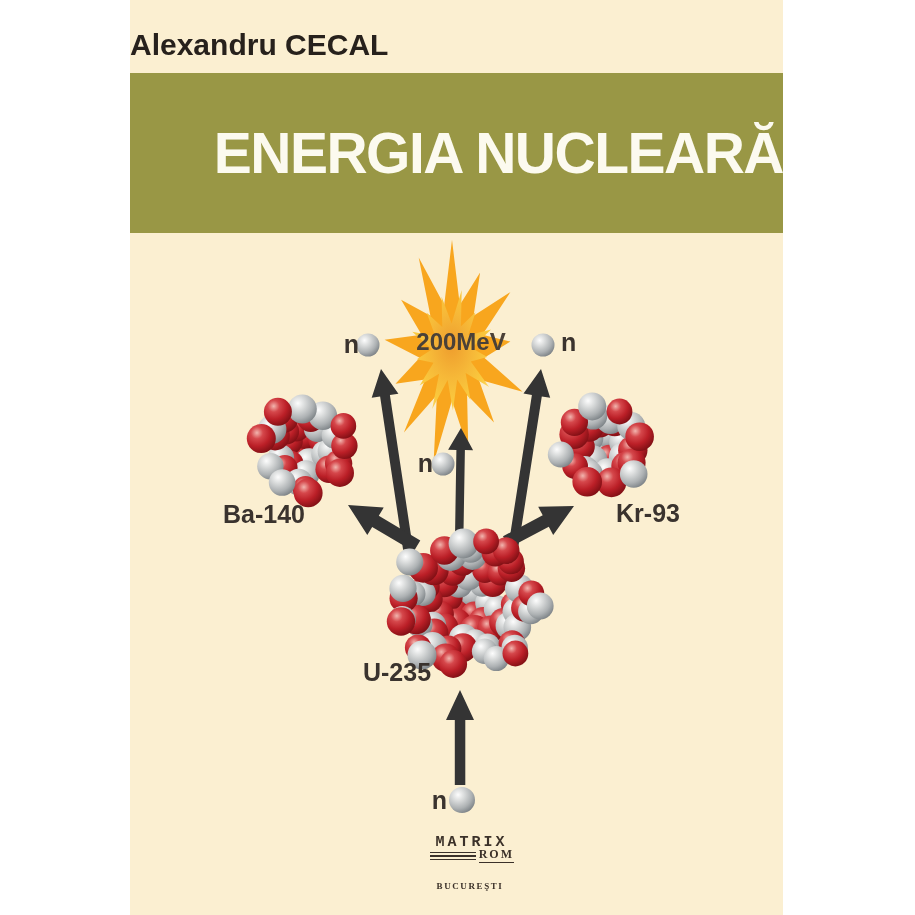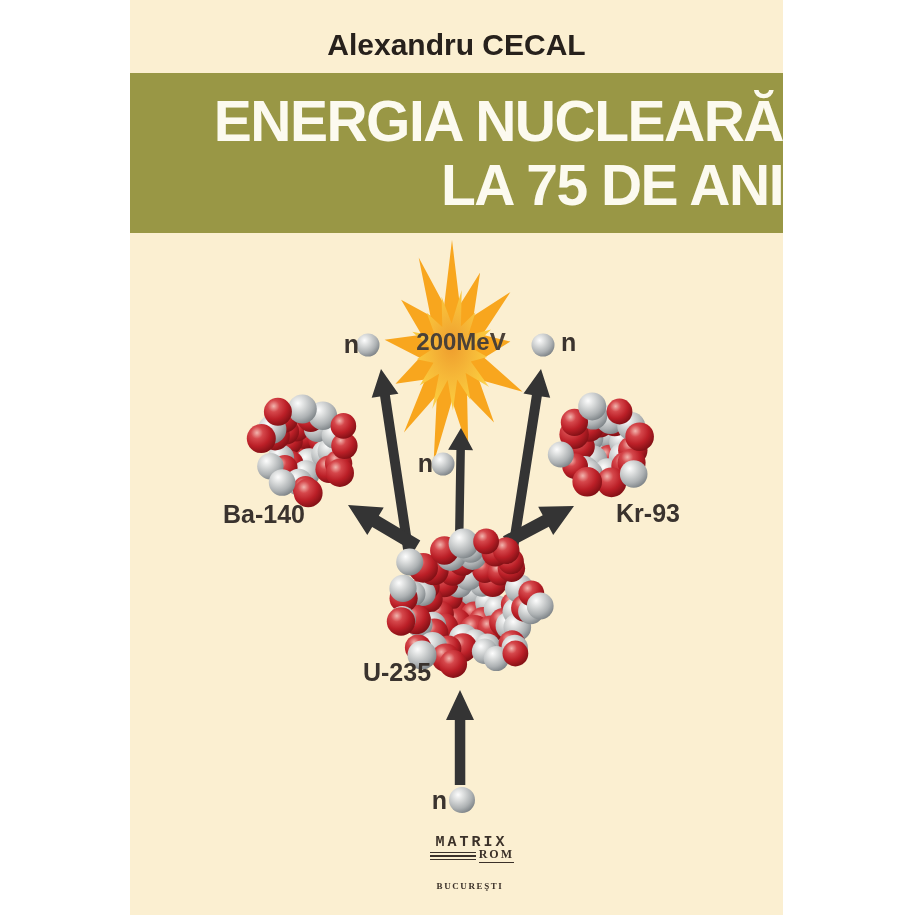--- a/index.html
+++ b/index.html
@@ -8,21 +8,21 @@
     --logo-text:#3B3129;
   }
   *{margin:0;padding:0;box-sizing:border-box;}
   html,body{width:915px;height:915px;}
   body{position:relative;background:#FFFFFF;font-family:"Liberation Sans",sans-serif;overflow:hidden;}
   .stage{
     position:absolute;left:130px;top:0;width:653px;height:915px;
     background:var(--background,#FBEFD1);overflow:hidden;
   }
   .author{
-    position:absolute;left:0;top:28px;width:100%;text-align:center;
+    position:absolute;left:0;top:28px;width:100%;
     font-size:30px;font-weight:bold;color:var(--author-text,#27211C);letter-spacing:0px;
   }
   .band{
     position:absolute;left:0;top:73px;width:100%;height:160px;
     background:var(--band,#999745);
     display:flex;flex-direction:column;align-items:flex-end;justify-content:center;
     color:var(--title-text,#FCFAEF);
   }
   .band .t1,.band .t2{
     font-weight:bold;font-size:57px;line-height:64px;letter-spacing:-1.5px;white-space:nowrap;
@@ -52,21 +52,20 @@
 </style>
 </head>
 <body>
 
 <div class="stage">
 
   <div class="author">Alexandru CECAL</div>
 
   <div class="band">
     <div class="t1">ENERGIA NUCLEARĂ</div>
-    <div class="t2">LA 75 DE ANI</div>
   </div>
 
   <svg class="diagram" viewBox="0 0 653 915">
     <defs>
       <radialGradient id="gRed" cx="35%" cy="30%" r="75%">
         <stop offset="0%" stop-color="#F2B5AE"></stop>
         <stop offset="28%" stop-color="#D5474B"></stop>
         <stop offset="62%" stop-color="#BB1F27"></stop>
         <stop offset="100%" stop-color="#7E0F14"></stop>
       </radialGradient>

